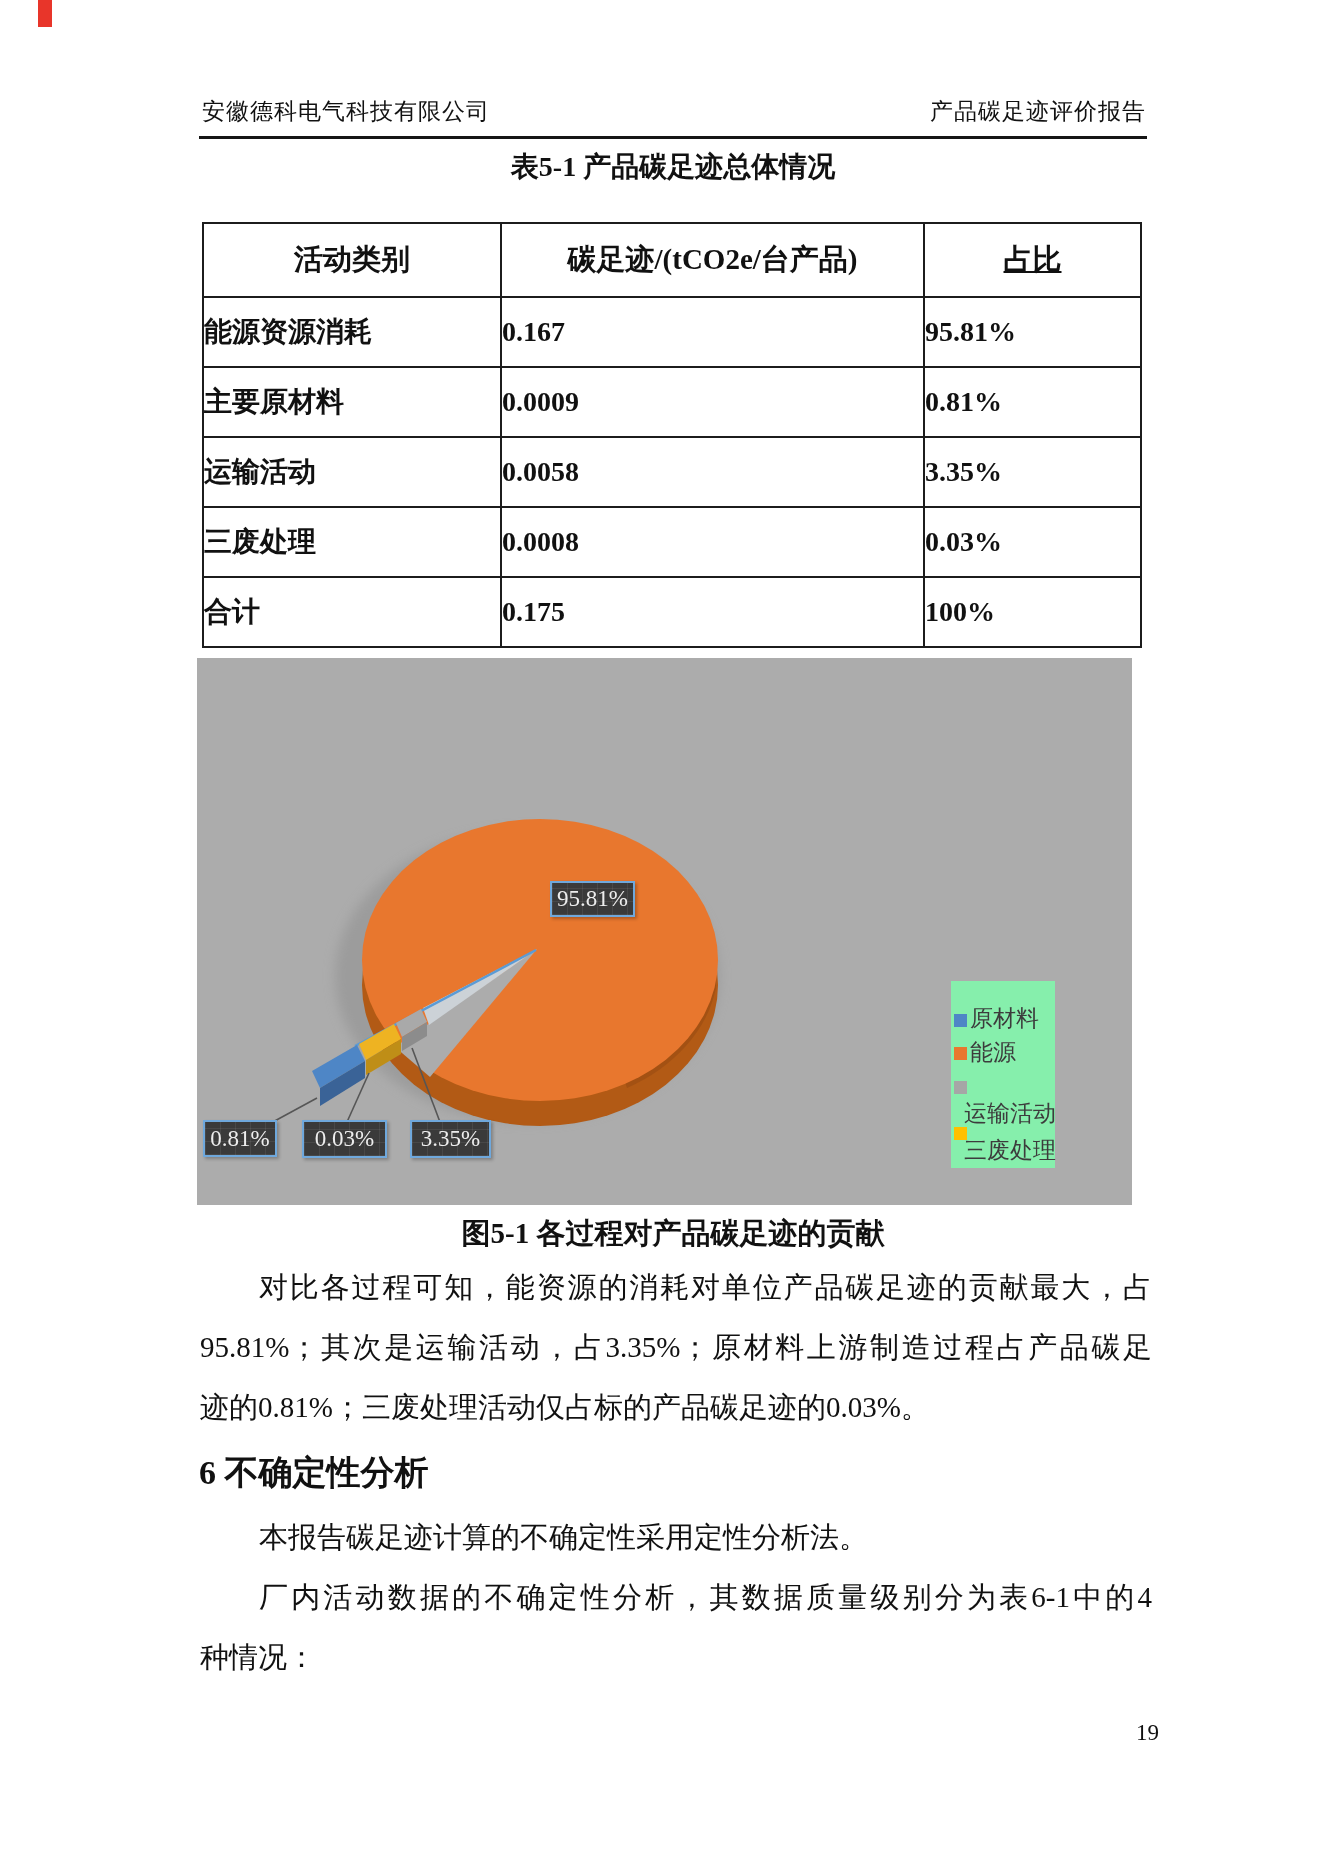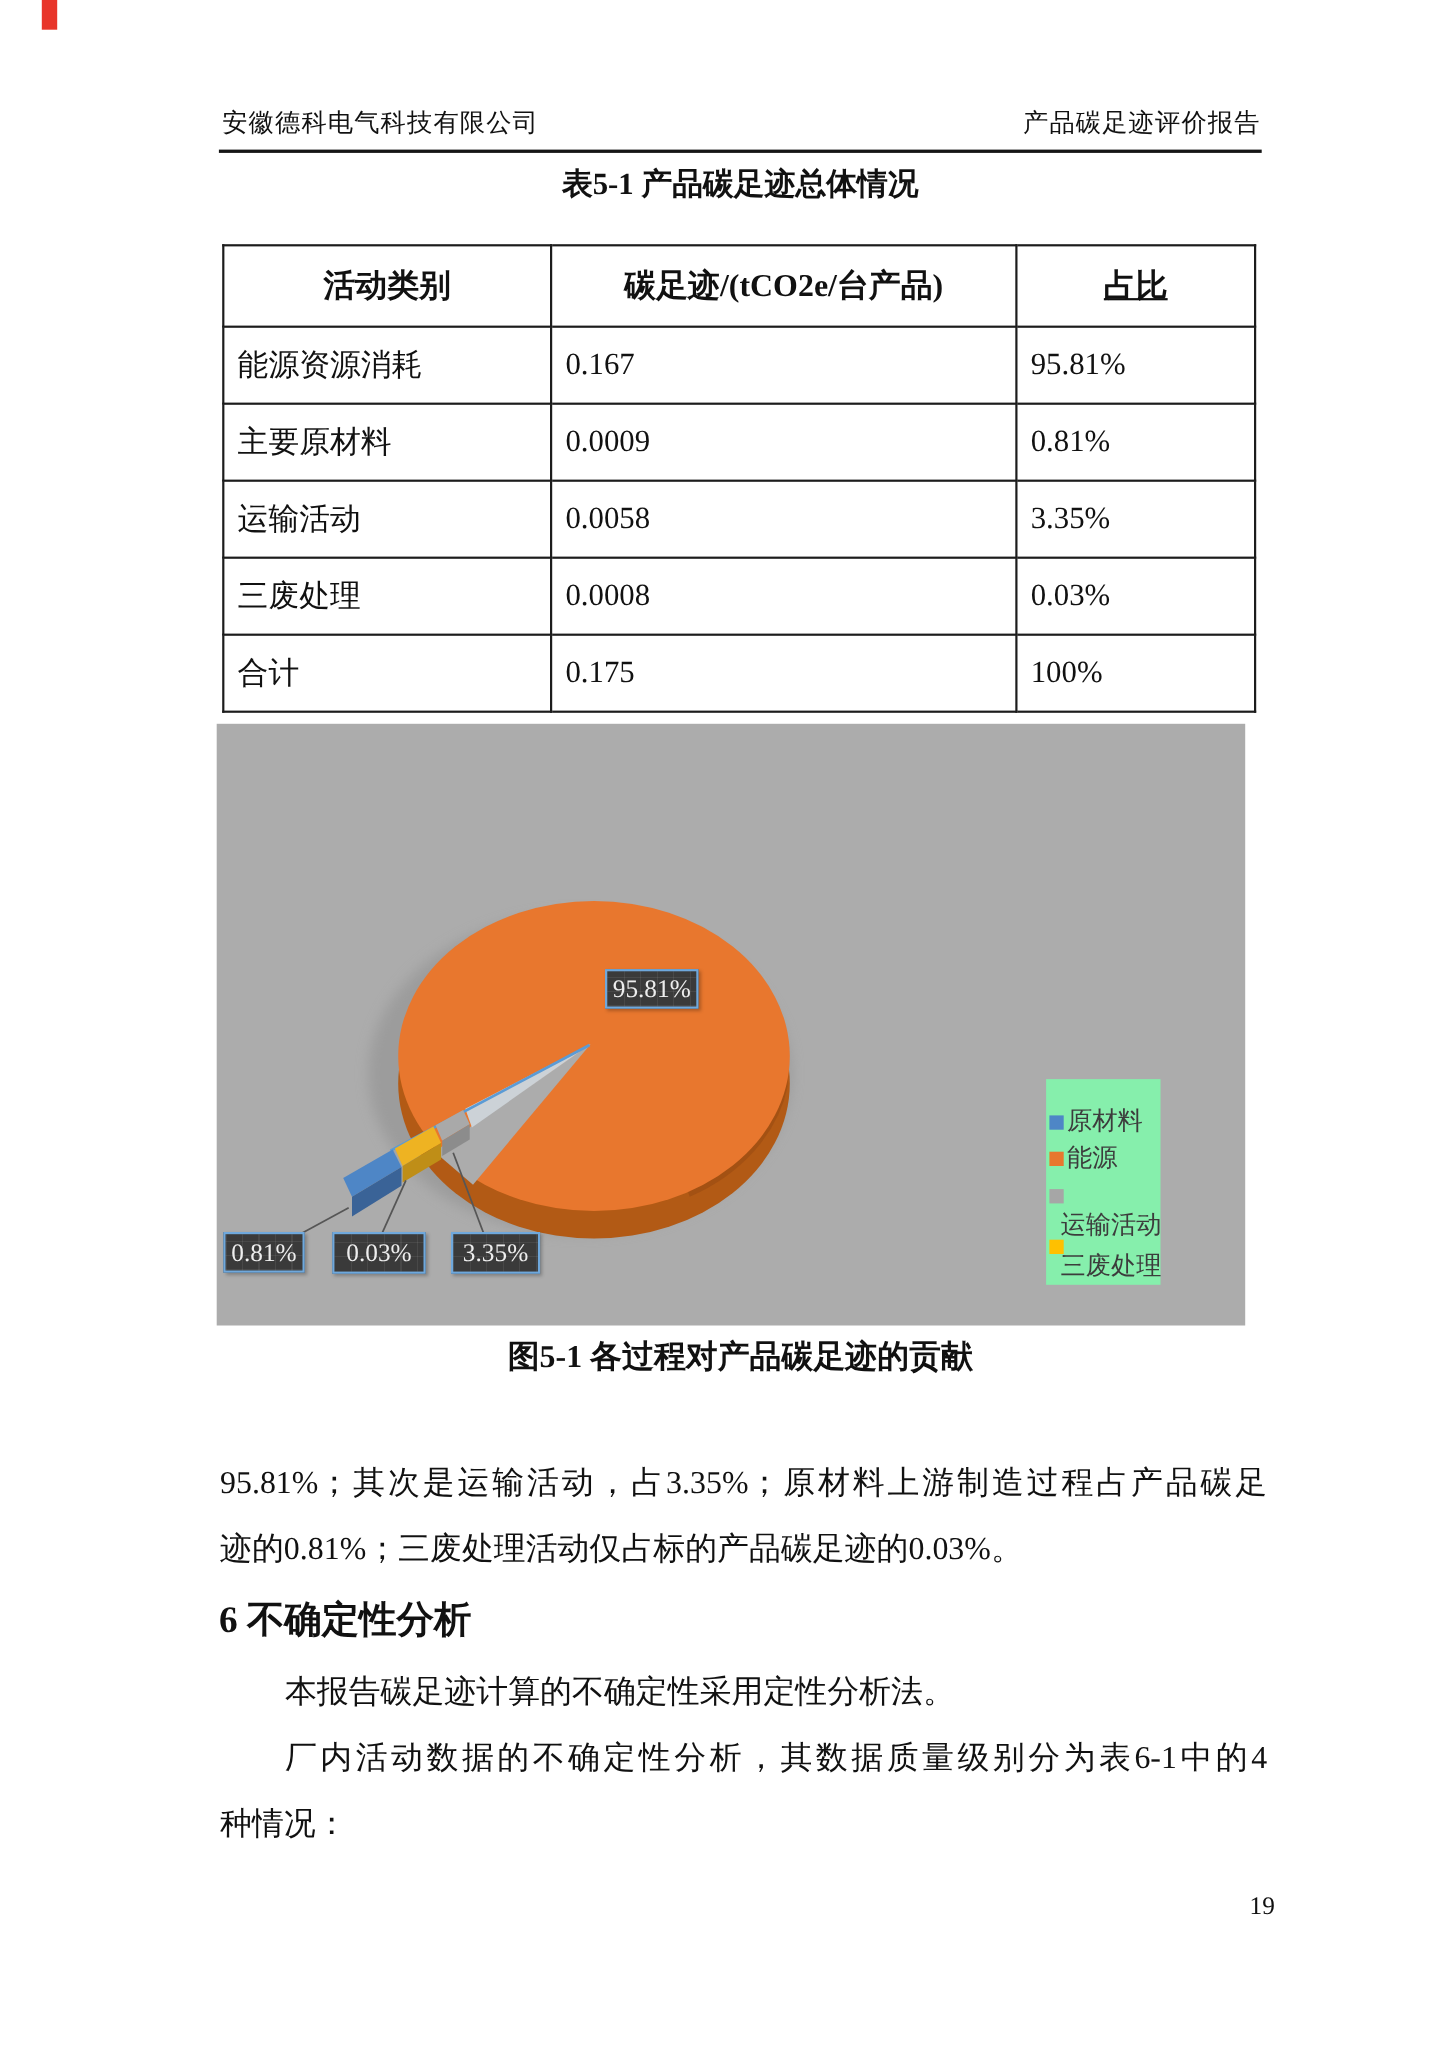--- a/index.html
+++ b/index.html
@@ -16,21 +16,21 @@
   #header-rule{left:199px;top:136px;width:948px;height:3px;background:#151515;}
 
   
   #table-title{left:199px;top:148px;width:948px;text-align:center;font-size:28px;font-weight:bold;}
 
   
   #cf-table{left:202px;top:222px;border-collapse:collapse;table-layout:fixed;}
   #cf-table td,#cf-table th{border:2px solid #1c1c1c;vertical-align:middle;
       font-size:28px;padding:0;}
   #cf-table th{font-weight:bold;font-size:29px;height:72px;}
-  #cf-table td{height:68px;font-weight:normal;padding-left:12px;}
+  #cf-table td{height:68px;font-weight:bold;}
   .c1{width:296px;} .c2{width:421px;} .c3{width:215px;text-decoration:underline;}
 
   
   #chart-area{left:197px;top:658px;width:935px;height:547px;background:#acacac;}
   #pie-svg{position:absolute;left:0;top:0;}
   .callout{position:absolute;background:#3a3a3a;border:2px solid #6fa8dc;color:#ededed;
       text-align:center;font-size:23px;
       background-image:repeating-linear-gradient(90deg,rgba(255,255,255,0.07) 0 1px,transparent 1px 15px),
                        repeating-linear-gradient(0deg,rgba(255,255,255,0.07) 0 1px,transparent 1px 13px);
       box-shadow:2px 2px 3px rgba(0,0,0,0.25);}
@@ -160,20 +160,21 @@
       <span id="lg-energy" class="lg-label">能源</span>
       <span id="lg-sq-transport" class="sq"></span>
       <span id="lg-transport" class="lg-label">运输活动</span>
       <span id="lg-sq-waste" class="sq"></span>
       <span id="lg-waste" class="lg-label">三废处理</span>
     </div>
   </div>
 
   <div id="fig-caption" class="abs">图5-1 各过程对产品碳足迹的贡献</div>
 
+  <div id="p1l1" class="abs bodyline just">对比各过程可知，能资源的消耗对单位产品碳足迹的贡献最大，占</div>
   <div id="p1l2" class="abs bodyline just">95.81%；其次是运输活动，占3.35%；原材料上游制造过程占产品碳足</div>
   <div id="p1l3" class="abs bodyline">迹的0.81%；三废处理活动仅占标的产品碳足迹的0.03%。</div>
 
   <div id="sec-heading" class="abs">6 不确定性分析</div>
 
   <div id="p2l1" class="abs bodyline">本报告碳足迹计算的不确定性采用定性分析法。</div>
   <div id="p3l1" class="abs bodyline just">厂内活动数据的不确定性分析，其数据质量级别分为表6-1中的4</div>
   <div id="p3l2" class="abs bodyline">种情况：</div>
 
   <div id="page-num" class="abs">19</div>

